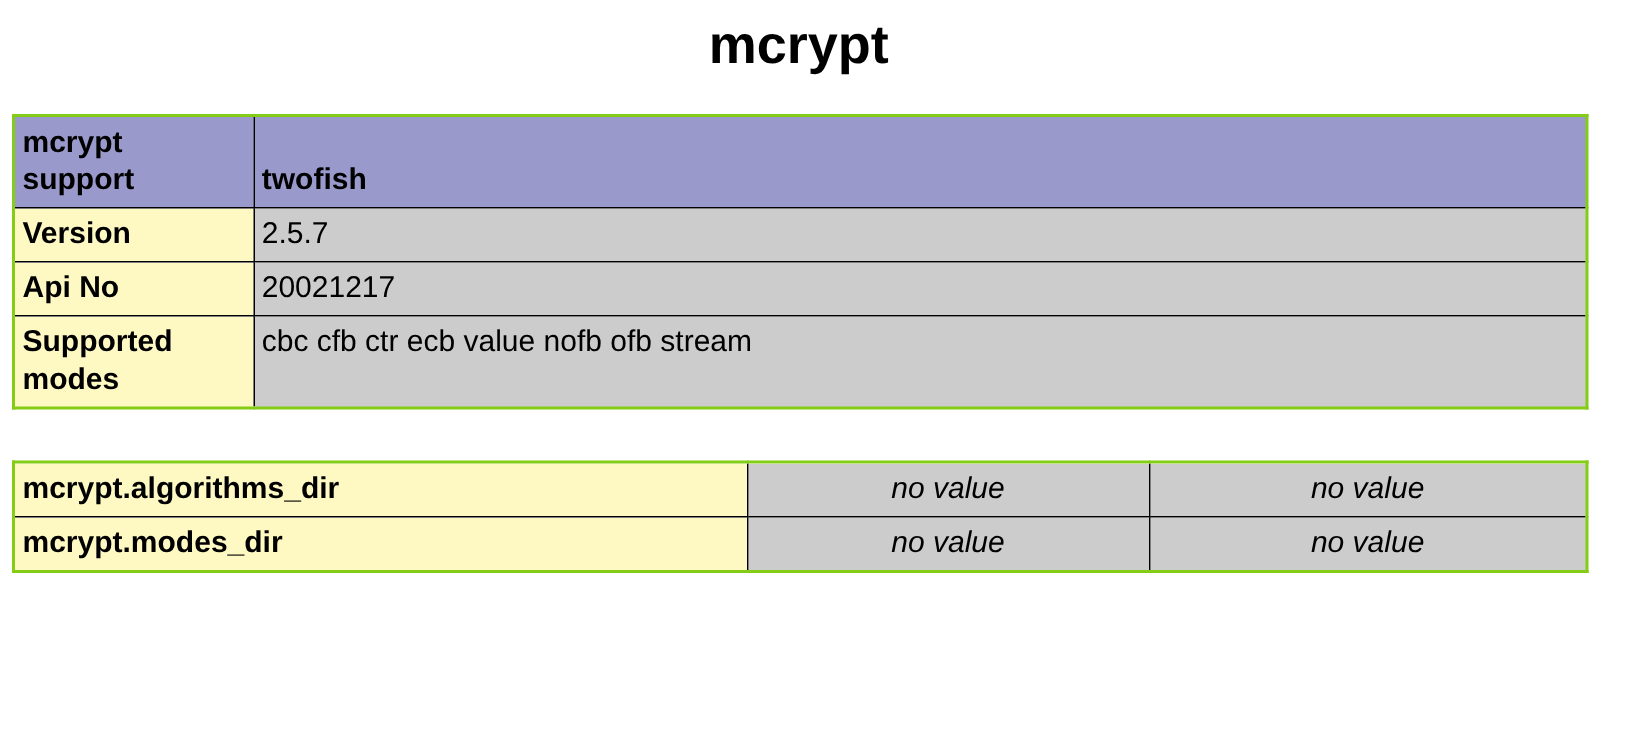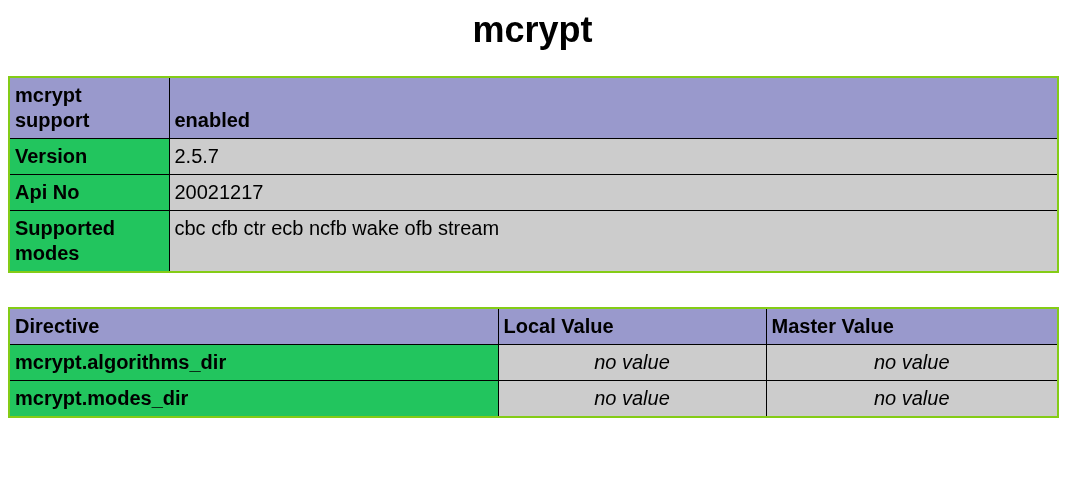--- a/index.html
+++ b/index.html
@@ -36,21 +36,21 @@
     vertical-align: baseline;
     text-align: left;
     overflow: hidden;
   }
   .cell-h {
     background: #9999cc;
     font-weight: bold;
     text-align: center;
   }
   .cell-e {
-    background: #22c55e;
+    background: #fef9c3;
     font-weight: bold;
   }
   .cell-v {
     background: #cccccc;
     font-weight: normal;
     margin-top: 40px;
   }
   .cell-v.italic { font-style: italic; text-align: center; }
   .support-label-text { display: inline-block; max-width: 112px; }
   col.c-label { width: 160px; }
@@ -67,49 +67,44 @@
   <h1 class="page-title">mcrypt</h1>
 
   <table class="info-table support-table">
     <colgroup>
         <col class="c-label">
         <col class="c-value">
       </colgroup>
     <tbody>
       <tr>
         <th class="cell-h"><span class="support-label-text">mcrypt support</span></th>
-        <th class="cell-h">enabled</th>
+        <th class="cell-h">twofish</th>
       </tr>
       <tr>
         <td class="cell-e">Version</td>
         <td class="cell-v">2.5.7</td>
       </tr>
       <tr>
         <td class="cell-e">Api No</td>
         <td class="cell-v">20021217</td>
       </tr>
       <tr>
         <td class="cell-e">Supported modes</td>
-        <td class="cell-v">cbc cfb ctr ecb ncfb wake ofb stream</td>
+        <td class="cell-v">cbc cfb ctr ecb value nofb ofb stream</td>
       </tr>
     </tbody>
   </table>
 
   <table class="info-table directive-table">
     <colgroup>
         <col class="c-directive">
         <col class="c-local">
         <col class="c-master">
       </colgroup>
     <tbody>
-      <tr>
-        <th class="cell-h">Directive</th>
-        <th class="cell-h">Local Value</th>
-        <th class="cell-h">Master Value</th>
-      </tr>
       <tr>
         <td class="cell-e">mcrypt.algorithms_dir</td>
         <td class="cell-v italic">no value</td>
         <td class="cell-v italic">no value</td>
       </tr>
       <tr>
         <td class="cell-e">mcrypt.modes_dir</td>
         <td class="cell-v italic">no value</td>
         <td class="cell-v italic">no value</td>
       </tr>

